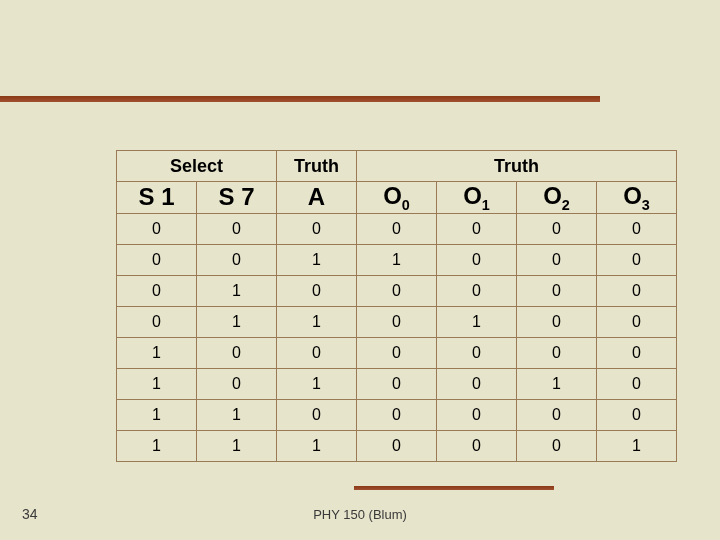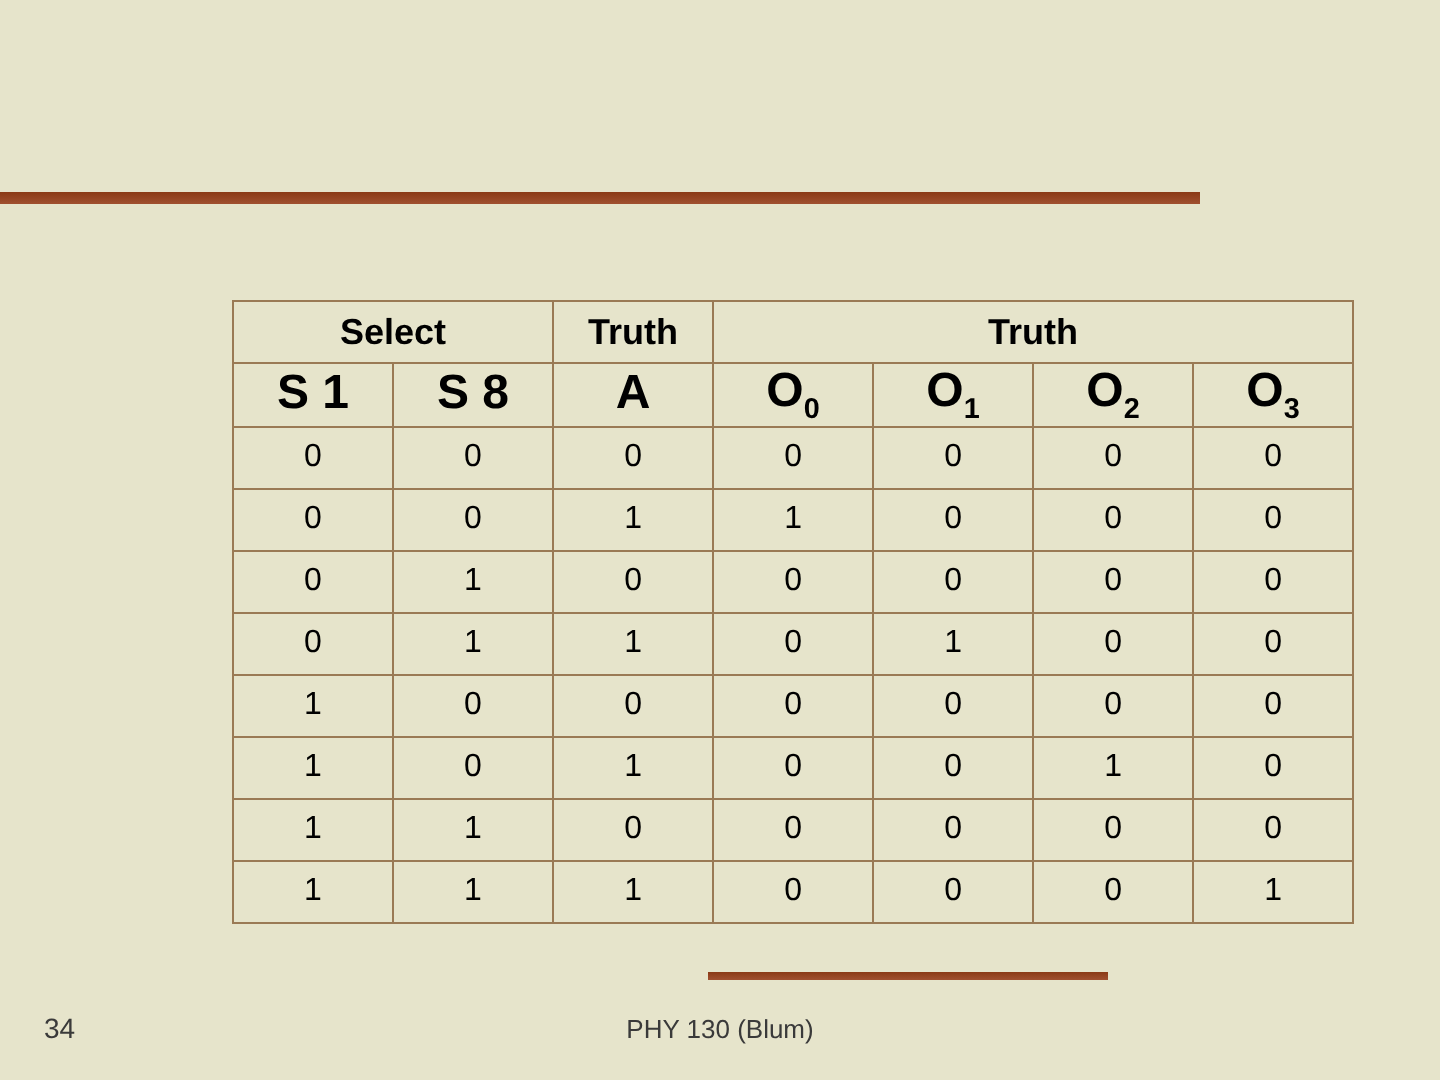--- a/index.html
+++ b/index.html
@@ -127,21 +127,21 @@
           <col class="c7">
       </colgroup>
       <tbody>
           <tr class="header-row">
         <td colspan="2">Select</td>
         <td>Truth</td>
         <td colspan="4">Truth</td>
       </tr>
       <tr class="subheader-row">
         <td>S 1</td>
-        <td>S 8</td>
+        <td>S 7</td>
         <td>A</td>
         <td><span>O</span><sub>0</sub></td>
         <td><span>O</span><sub>1</sub></td>
         <td><span>O</span><sub>2</sub></td>
         <td><span>O</span><sub>3</sub></td>
       </tr>
       </tbody>
         <tbody id="data-rows">
           <tr class="data-row">
             <td>0</td>
@@ -213,15 +213,15 @@
             <td>0</td>
             <td>0</td>
             <td>0</td>
             <td>1</td>
           </tr>
         </tbody>
     </table>
   </div>
 
   <div class="underline-bottom"></div>
-  <div class="footer">PHY 130 (Blum)</div>
+  <div class="footer">PHY 150 (Blum)</div>
   <div class="slide-number">34</div>
 </div>
 
 </body></html>

